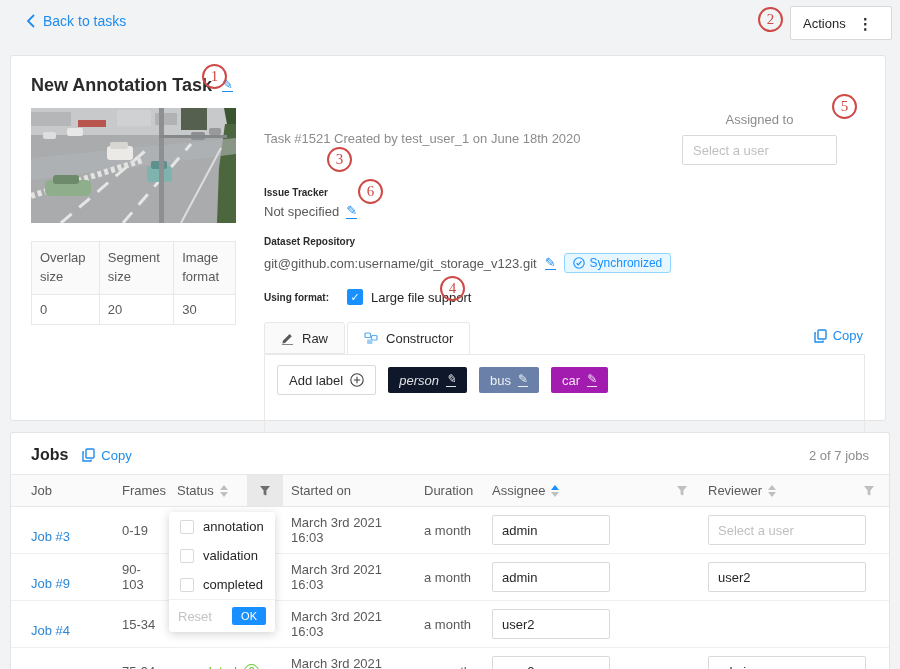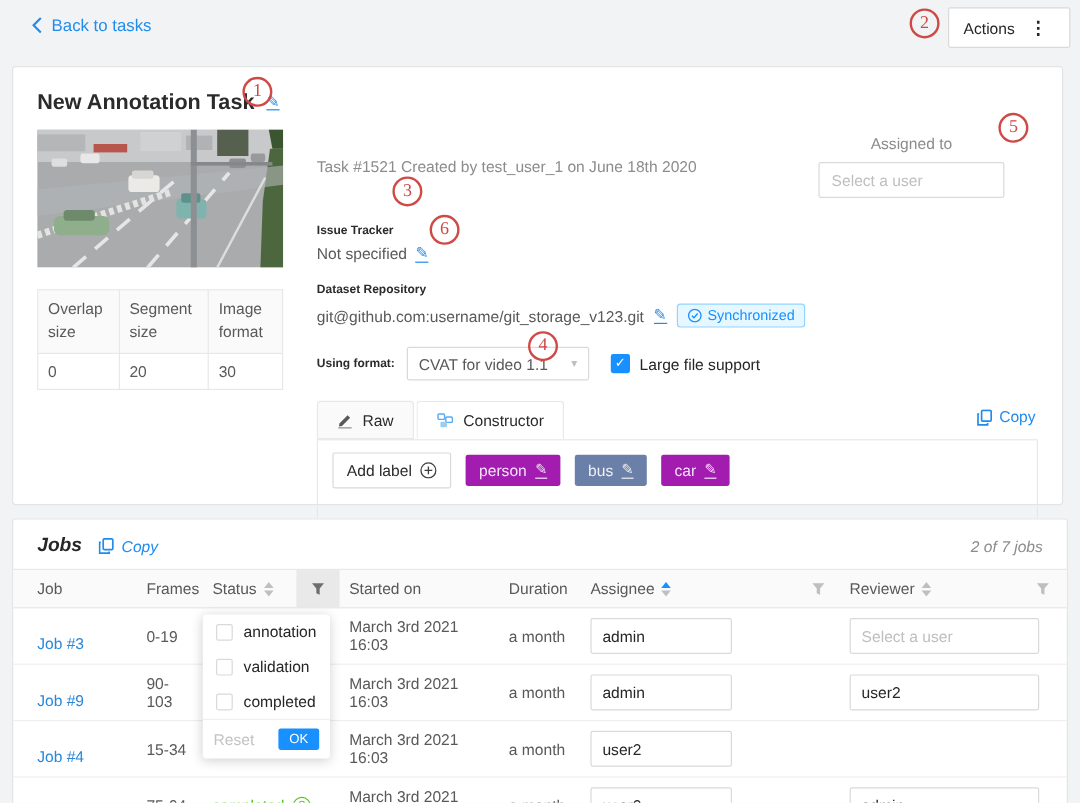--- a/index.html
+++ b/index.html
@@ -55,21 +55,21 @@
   .tab.active { background:#fff; border-bottom-color:#fff; }
   .copy-link { position:absolute; right:2px; top:5px; color:#1f8ced; display:flex; align-items:center; gap:6px; cursor:pointer; }
   .labels-panel { border:1px solid #e8e8e8; border-top:none; height:108px; padding:10px 12px; display:block; }
   .chips-row { display:flex; align-items:center; gap:12px; }
   .add-label-btn { height:30px; background:#fff; border:1px solid #d9d9d9; border-radius:2px; display:flex; align-items:center; gap:7px; padding:0 11px; cursor:pointer; color:#2b2b2b; }
   .chip { height:26px; border-radius:2px; display:flex; align-items:center; gap:7px; padding:0 11px; color:rgba(255,255,255,0.88); font-size:13px; cursor:pointer; }
   .chip .edit-ic { color:rgba(255,255,255,0.88); border-bottom-color:rgba(255,255,255,0.88); font-size:12px; }
 
   
   #jobs-card { left:10px; top:432px; width:880px; height:260px; border-bottom:none; }
-  .jobs-head { display:flex; align-items:center; padding:13px 20px 10px;font-style:italic; }
+  .jobs-head { display:flex; align-items:center; padding:13px 20px 10px; }
   .jobs-title { font-size:16px; font-weight:bold; margin-right:14px; }
   .jobs-count { margin-left:auto; color:#8c8c8c; font-size:13px; }
   .jgrid { display:grid; grid-template-columns:103px 55px 78px 36px 133px 68px 180px 36px 1fr; align-items:center; }
   .jheader { background:#fafafa; border-top:1px solid #e8e8e8; border-bottom:1px solid #e8e8e8; height:33px; color:#595959; }
   .jheader > div { display:flex; align-items:center; gap:6px; padding:0 8px; height:100%; }
   .jheader .first { padding-left:20px; }
   .funnel-cell { justify-content:center; }
   .funnel-cell.hl { background:#e9e9e9; }
   .jrow { height:47px; border-bottom:1px solid #efefef; color:#595959; }
   .jrow > div { padding:0 8px; display:flex; align-items:center; }
@@ -198,24 +198,20 @@
                 <circle cx="6" cy="6" r="5.2" fill="none" stroke="#1890ff" stroke-width="1.1"></circle>
                 <path d="M3.6 6.2 L5.3 7.8 L8.4 4.2" stroke="#1890ff" stroke-width="1.2" fill="none"></path>
               </svg>
             <span>Synchronized</span>
           </span>
         </div>
       </div>
 
       <div class="format-row">
         <span class="block-label">Using format:</span>
-        <div class="format-select">
-          <span>CVAT for video 1.1</span>
-          <span class="chev">▾</span>
-        </div>
         <span class="cb-group">
           <span class="cb-checked">✓</span>
           <span>Large file support</span>
         </span>
       </div>
 
       <div class="tabs-bar">
         <div class="tab">
           <span>
             <svg width="13" height="13" viewBox="0 0 14 14">
@@ -246,21 +242,21 @@
 
       <div class="labels-panel">
         <div class="chips-row">
           <div class="add-label-btn">
             <span>Add label</span>
             <svg width="14" height="14" viewBox="0 0 14 14">
                 <circle cx="7" cy="7" r="6.2" fill="none" stroke="#404040" stroke-width="1.1"></circle>
                 <path d="M7 3.8 V10.2 M3.8 7 H10.2" stroke="#404040" stroke-width="1.1"></path>
               </svg>
           </div>
-          <div class="chip" style="background: #a21caf;">
+          <div class="chip" style="background: #0f172a; font-style: italic;">
             <span>person</span>
             <span class="edit-ic">✎</span>
           </div>
           <div class="chip" style="background: rgb(107, 128, 168);">
             <span>bus</span>
             <span class="edit-ic">✎</span>
           </div>
           <div class="chip" style="background: #a21caf;">
             <span>car</span>
             <span class="edit-ic">✎</span>

